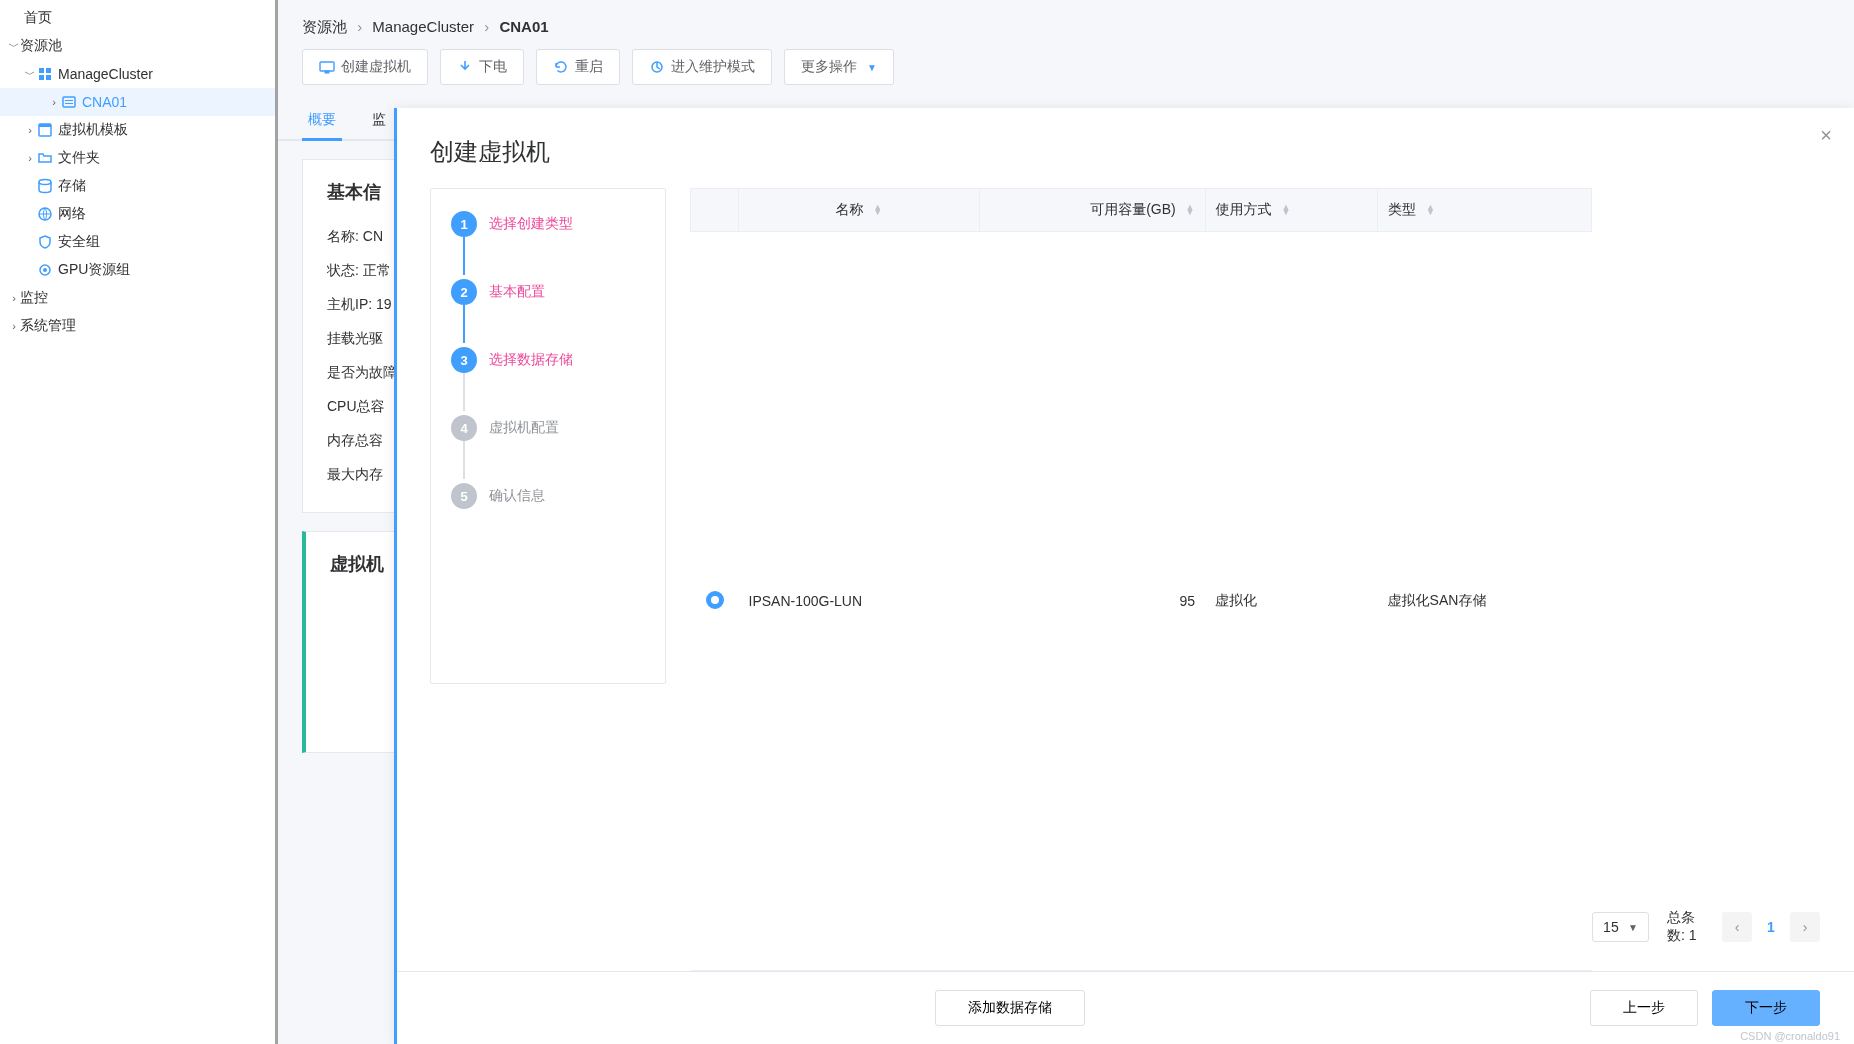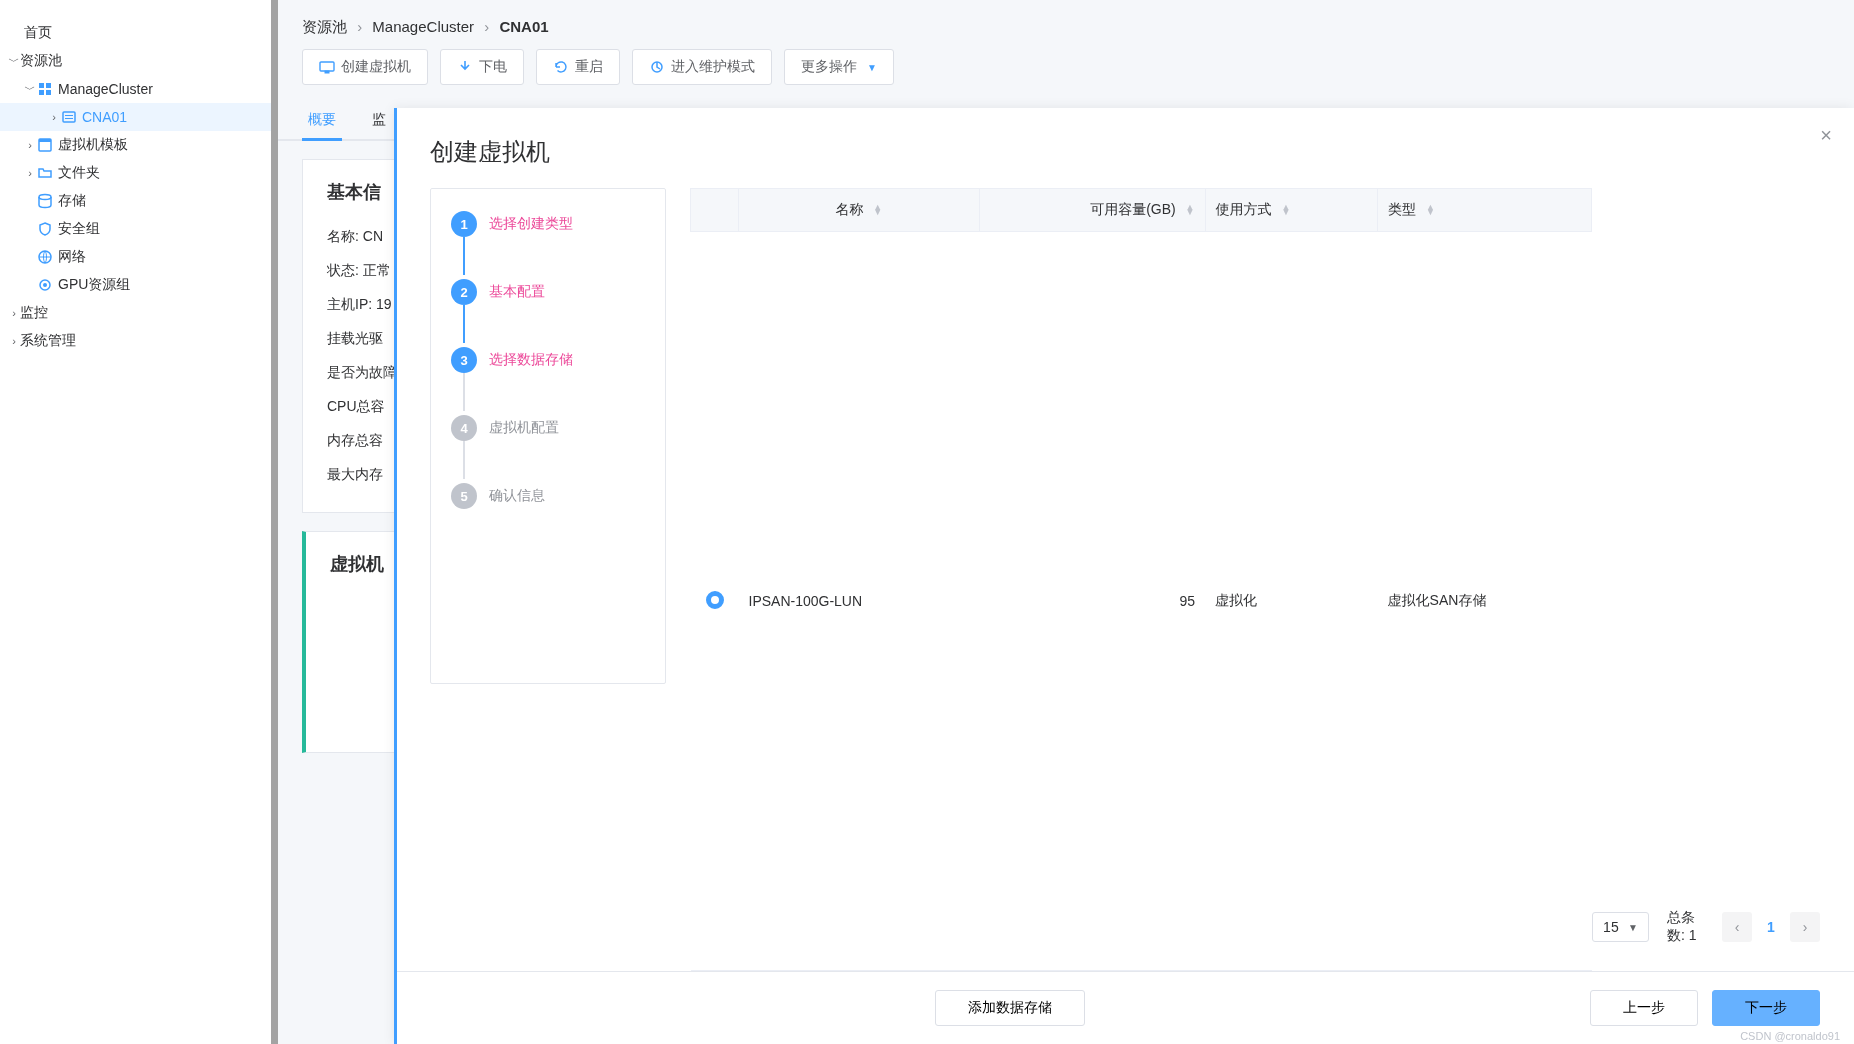--- a/index.html
+++ b/index.html
@@ -1,21 +1,21 @@
 <!DOCTYPE html>
 <html><head>
   <meta charset="utf-8">
   <style>
     * { box-sizing: border-box; margin: 0; padding: 0; }
     body { font-family: "Microsoft YaHei", -apple-system, sans-serif; font-size: 14px; color: #303133; background: #fff; }
     
     .app { display: flex; width: 1854px; height: 1044px; overflow: hidden; }
     
     
-    .sidebar { width: 278px; border-right: 7px solid #a3a3a3; background: #fff; padding-top: 19px; }
+    .sidebar { width: 278px; border-right: 3px solid #a3a3a3; background: #fff; padding-top: 4px; }
     .tree-item { display: flex; align-items: center; height: 28px; cursor: pointer; color: #303133; user-select: none; }
     .tree-item.selected { background: #ecf5ff; color: #409eff; }
     .tree-item.selected .tree-label { color: #409eff; }
     .tree-caret { width: 12px; display: inline-flex; justify-content: center; color: #606266; font-size: 11px; }
     .tree-icon { width: 18px; display: inline-flex; justify-content: center; margin-right: 4px; }
     .tree-icon svg { width: 16px; height: 16px; }
     .tree-label { font-size: 14px; }
     .ind0 { padding-left: 8px; }
     .ind1 { padding-left: 24px; }
     .ind2 { padding-left: 48px; }
@@ -148,34 +148,34 @@
             <ellipse cx="8" cy="4" rx="6" ry="2.5" fill="none" stroke="#409eff" stroke-width="1.5"></ellipse>
             <path d="M2 4v8c0 1.4 2.7 2.5 6 2.5s6-1.1 6-2.5V4" fill="none" stroke="#409eff" stroke-width="1.5"></path>
           </svg>
         </span>
       <span class="tree-label">存储</span>
     </div>
     <div class="tree-item ind1">
       <span class="tree-caret"></span>
       <span class="tree-icon">
           <svg viewBox="0 0 16 16">
-            <path d="M8 2l5 2v4c0 3-2 5-5 6-3-1-5-3-5-6V4z" fill="none" stroke="#409eff" stroke-width="1.5"></path>
-          </svg>
-        </span>
-      <span class="tree-label">安全组</span>
-    </div>
-    <div class="tree-item ind1">
-      <span class="tree-caret"></span>
-      <span class="tree-icon">
-          <svg viewBox="0 0 16 16">
             <circle cx="8" cy="8" r="6" fill="none" stroke="#409eff" stroke-width="1.5"></circle>
             <path d="M2 8h12M8 2c2 2 2 10 0 12M8 2c-2 2-2 10 0 12" fill="none" stroke="#409eff" stroke-width="1"></path>
           </svg>
         </span>
       <span class="tree-label">网络</span>
+    </div>
+    <div class="tree-item ind1">
+      <span class="tree-caret"></span>
+      <span class="tree-icon">
+          <svg viewBox="0 0 16 16">
+            <path d="M8 2l5 2v4c0 3-2 5-5 6-3-1-5-3-5-6V4z" fill="none" stroke="#409eff" stroke-width="1.5"></path>
+          </svg>
+        </span>
+      <span class="tree-label">安全组</span>
     </div>
     <div class="tree-item ind1">
       <span class="tree-caret"></span>
       <span class="tree-icon">
           <svg viewBox="0 0 16 16">
             <circle cx="8" cy="8" r="5" fill="none" stroke="#409eff" stroke-width="1.5"></circle>
             <circle cx="8" cy="8" r="2" fill="#409eff"></circle>
           </svg>
         </span>
       <span class="tree-label">GPU资源组</span>

